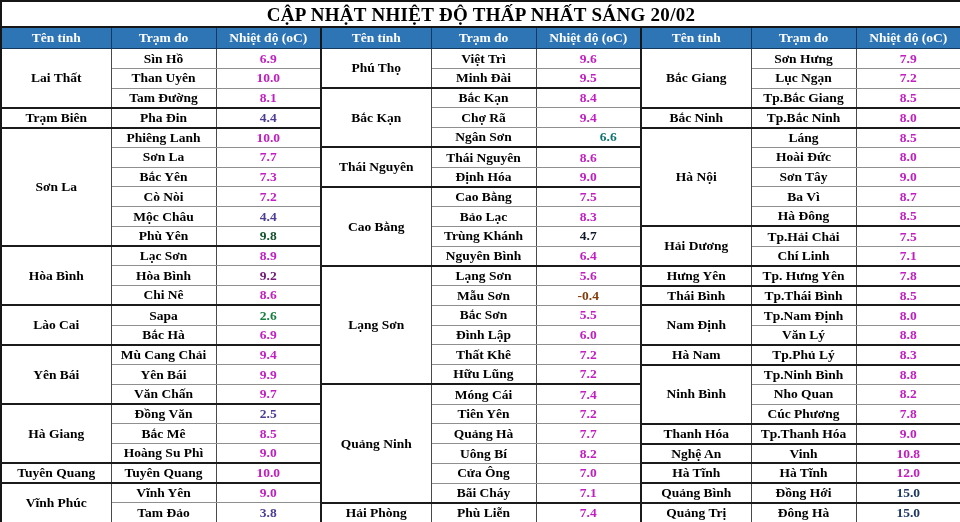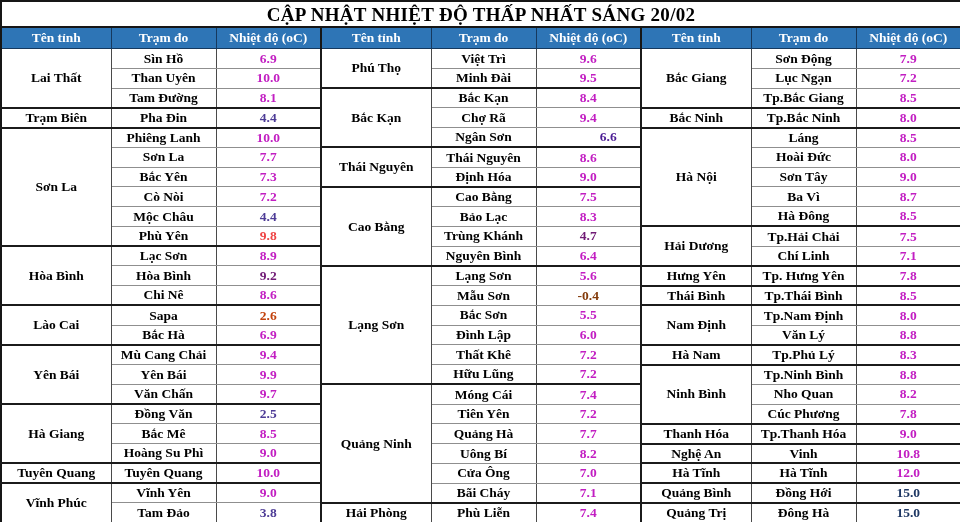--- a/index.html
+++ b/index.html
@@ -96,21 +96,21 @@
     </thead>
     <tbody>
         <tr>
           <td class="province" rowspan="3">Lai Thất</td>
           <td class="station">Sìn Hồ</td>
           <td class="temp" style="color: rgb(194, 30, 194);">6.9</td>
           <td class="province gstart" rowspan="2">Phú Thọ</td>
           <td class="station">Việt Trì</td>
           <td class="temp" style="color: rgb(194, 30, 194);">9.6</td>
           <td class="province gstart" rowspan="3">Bắc Giang</td>
-          <td class="station">Sơn Động</td>
+          <td class="station">Sơn Hưng</td>
           <td class="temp" style="color: rgb(194, 30, 194);">7.9</td>
         </tr>
         <tr>
           <td class="station">Than Uyên</td>
           <td class="temp" style="color: rgb(194, 30, 194);">10.0</td>
           <td class="station">Minh Đài</td>
           <td class="temp" style="color: rgb(194, 30, 194);">9.5</td>
           <td class="station">Lục Ngạn</td>
           <td class="temp" style="color: rgb(194, 30, 194);">7.2</td>
         </tr>
@@ -131,21 +131,21 @@
           <td class="temp" style="color: rgb(194, 30, 194);">9.4</td>
           <td class="province gstart pstart" rowspan="1">Bắc Ninh</td>
           <td class="station pstart">Tp.Bắc Ninh</td>
           <td class="temp pstart" style="color: rgb(194, 30, 194);">8.0</td>
         </tr>
         <tr>
           <td class="province pstart" rowspan="6">Sơn La</td>
           <td class="station pstart">Phiêng Lanh</td>
           <td class="temp pstart" style="color: rgb(194, 30, 194);">10.0</td>
           <td class="station">Ngân Sơn</td>
-          <td class="temp" style="color: #4c1d95; padding-left: 40px;">6.6</td>
+          <td class="temp" style="color: #0f766e; padding-left: 40px;">6.6</td>
           <td class="province gstart pstart" rowspan="5">Hà Nội</td>
           <td class="station pstart">Láng</td>
           <td class="temp pstart" style="color: rgb(194, 30, 194);">8.5</td>
         </tr>
         <tr>
           <td class="station">Sơn La</td>
           <td class="temp" style="color: rgb(194, 30, 194);">7.7</td>
           <td class="province gstart pstart" rowspan="2">Thái Nguyên</td>
           <td class="station pstart">Thái Nguyên</td>
           <td class="temp pstart" style="color: rgb(194, 30, 194);">8.6</td>
@@ -172,23 +172,23 @@
         <tr>
           <td class="station">Mộc Châu</td>
           <td class="temp" style="color: rgb(77, 59, 150);">4.4</td>
           <td class="station">Bảo Lạc</td>
           <td class="temp" style="color: rgb(194, 30, 194);">8.3</td>
           <td class="station">Hà Đông</td>
           <td class="temp" style="color: rgb(194, 30, 194);">8.5</td>
         </tr>
         <tr>
           <td class="station">Phù Yên</td>
-          <td class="temp" style="color: #ef4444; margin-left: 12px;">9.8</td>
+          <td class="temp" style="color: #14532d; margin-left: 12px;">9.8</td>
           <td class="station">Trùng Khánh</td>
-          <td class="temp" style="color: #701a75;">4.7</td>
+          <td class="temp" style="color: #0f172a;">4.7</td>
           <td class="province gstart pstart" rowspan="2">Hải Dương</td>
           <td class="station pstart">Tp.Hải Chải</td>
           <td class="temp pstart" style="color: rgb(194, 30, 194);">7.5</td>
         </tr>
         <tr>
           <td class="province pstart" rowspan="3">Hòa Bình</td>
           <td class="station pstart">Lạc Sơn</td>
           <td class="temp pstart" style="color: rgb(194, 30, 194);">8.9</td>
           <td class="station">Nguyên Bình</td>
           <td class="temp" style="color: rgb(194, 30, 194);">6.4</td>
@@ -210,21 +210,21 @@
           <td class="temp" style="color: rgb(194, 30, 194);">8.6</td>
           <td class="station">Mẫu Sơn</td>
           <td class="temp" style="color: rgb(132, 60, 12);">-0.4</td>
           <td class="province gstart pstart" rowspan="1">Thái Bình</td>
           <td class="station pstart">Tp.Thái Bình</td>
           <td class="temp pstart" style="color: rgb(194, 30, 194);">8.5</td>
         </tr>
         <tr>
           <td class="province pstart" rowspan="2">Lào Cai</td>
           <td class="station pstart">Sapa</td>
-          <td class="temp pstart" style="color: #c2410c;">2.6</td>
+          <td class="temp pstart" style="color: #15803d;">2.6</td>
           <td class="station">Bắc Sơn</td>
           <td class="temp" style="color: rgb(194, 30, 194);">5.5</td>
           <td class="province gstart pstart" rowspan="2">Nam Định</td>
           <td class="station pstart">Tp.Nam Định</td>
           <td class="temp pstart" style="color: rgb(194, 30, 194);">8.0</td>
         </tr>
         <tr>
           <td class="station">Bắc Hà</td>
           <td class="temp" style="color: rgb(194, 30, 194);">6.9</td>
           <td class="station">Đình Lập</td>

